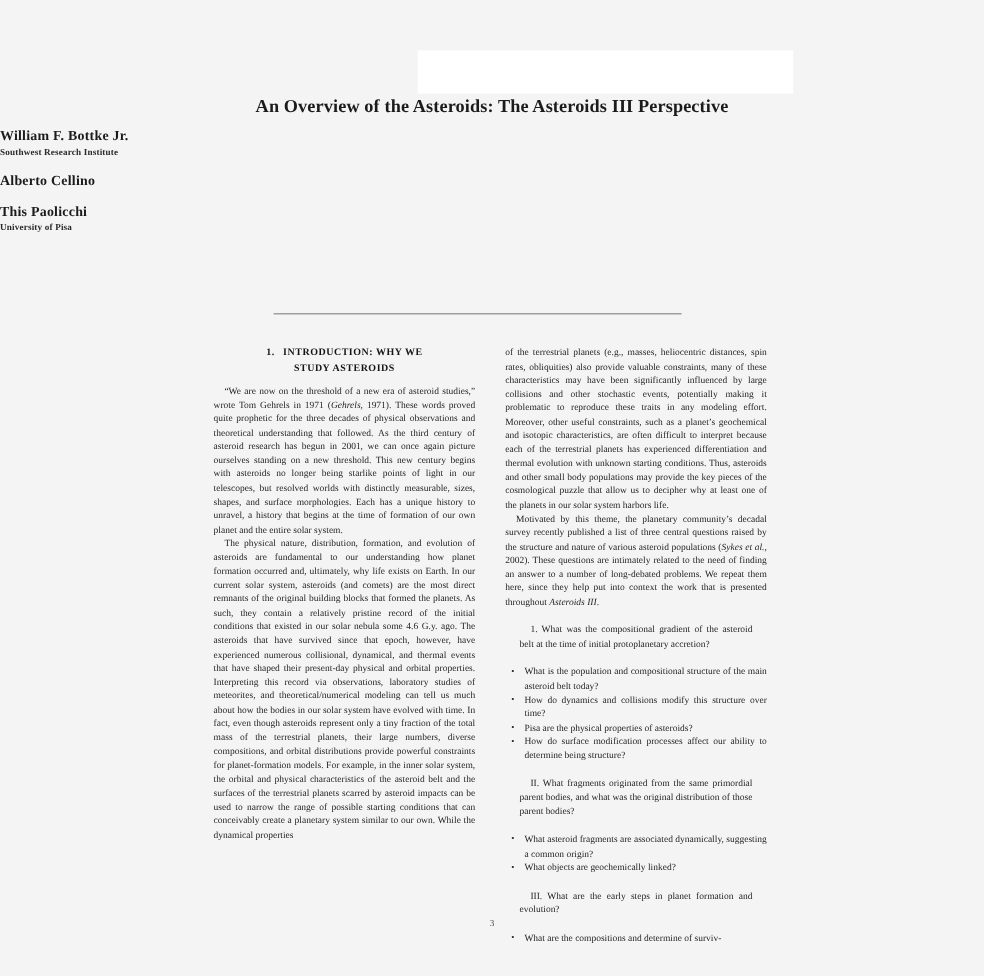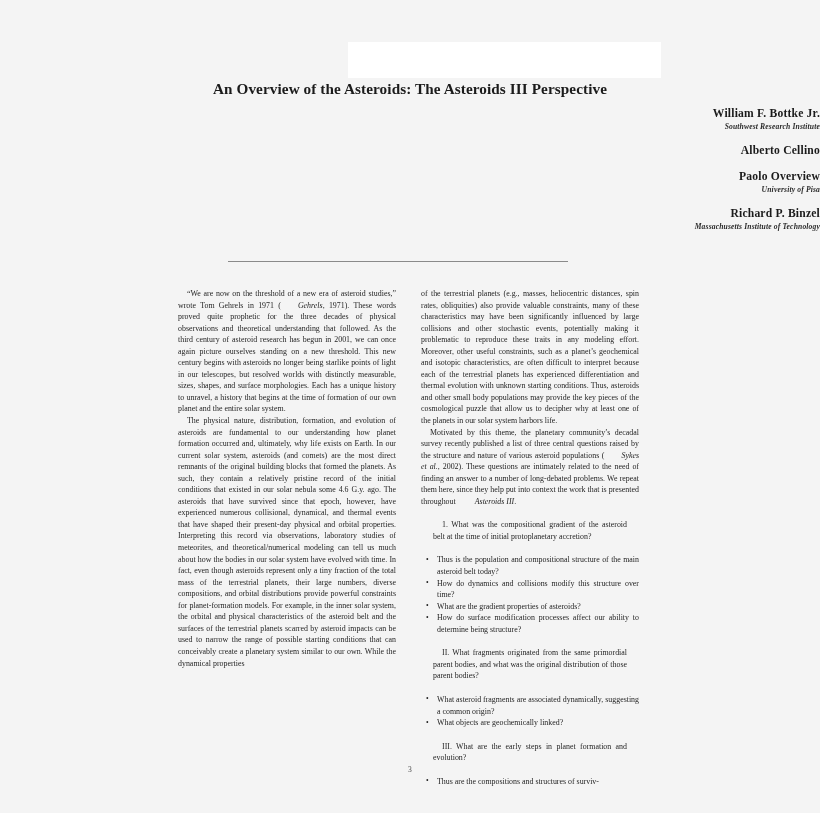--- a/index.html
+++ b/index.html
@@ -42,40 +42,38 @@
     letter-spacing: 0.1px;
     color: #1b1b1b;
   }
 
   
   .authors {
     position: absolute;
     left: 0;
     top: 107px;
     width: 820px;
-    text-align: right;
+    text-align: left;
   }
   .author-entry {
     margin-bottom: 12px;
   }
   .author-name {
     font-size: 11.6px;
     font-weight: bold;
     letter-spacing: 0.2px;
     line-height: 14px;
     color: #1b1b1b;
   }
   .author-affil {
     font-size: 7.6px;
-    font-style: italic;
     font-weight: bold;
     letter-spacing: 0.15px;
     line-height: 11px;
     color: #2a2a2a;
-    padding-left: 12px;
   }
 
   
   .divider {
     position: absolute;
     left: 228px;
     top: 261px;
     width: 340px;
     height: 0;
     border-top: 1px solid #8a8a8a;
@@ -121,21 +119,21 @@
     text-indent: 0;
   }
   p.q-head {
     margin: 12px;
     font-size: 7.9px;
     line-height: 11.55px;
     text-align: justify;
     text-indent: 9px;
     color: #242424;
   }
-  i { font-style: italic; padding-left: 17px; }
+  i { font-style: italic; }
 
   ul.bullets {
     margin: 0;
     padding: 0;
     list-style: none;
   }
   ul.bullets li {
     position: relative;
     padding-left: 16px;
     font-size: 7.9px;
@@ -173,62 +171,62 @@
 
   <div class="authors">
     <div class="author-entry">
       <div class="author-name">William F. Bottke Jr.</div>
       <div class="author-affil">Southwest Research Institute</div>
     </div>
     <div class="author-entry">
       <div class="author-name">Alberto Cellino</div>
     </div>
     <div class="author-entry">
-      <div class="author-name">Paolo Overview</div>
+      <div class="author-name">This Paolicchi</div>
       <div class="author-affil">University of Pisa</div>
     </div>
-    <div class="author-entry">
-      <div class="author-name">Richard P. Binzel</div>
-      <div class="author-affil">Massachusetts Institute of Technology</div>
-    </div>
   </div>
 
   <div class="divider"></div>
 
   <div class="columns">
 
     <div class="col">
+      <div class="section-head">
+        <span class="num">1.</span><span>INTRODUCTION:  WHY  WE</span><br>
+        <span>STUDY ASTEROIDS</span>
+      </div>
 
       <p class="body"><span>“We are now on the threshold of a new era of asteroid studies,” wrote Tom Gehrels in 1971 (</span><i>Gehrels</i><span>, 1971). These words proved quite prophetic for the three decades of physical observations and theoretical understanding that followed. As the third century of asteroid research has begun in 2001, we can once again picture ourselves standing on a new threshold. This new century begins with asteroids no longer being starlike points of light in our telescopes, but resolved worlds with distinctly measurable, sizes, shapes, and surface morphologies. Each has a unique history to unravel, a history that begins at the time of formation of our own planet and the entire solar system.</span></p>
 
       <p class="body">The physical nature, distribution, formation, and evolution of asteroids are fundamental to our understanding how planet formation occurred and, ultimately, why life exists on Earth. In our current solar system, asteroids (and comets) are the most direct remnants of the original building blocks that formed the planets. As such, they contain a relatively pristine record of the initial conditions that existed in our solar nebula some 4.6 G.y. ago. The asteroids that have survived since that epoch, however, have experienced numerous collisional, dynamical, and thermal events that have shaped their present-day physical and orbital properties. Interpreting this record via observations, laboratory studies of meteorites, and theoretical/numerical modeling can tell us much about how the bodies in our solar system have evolved with time. In fact, even though asteroids represent only a tiny fraction of the total mass of the terrestrial planets, their large numbers, diverse compositions, and orbital distributions provide powerful constraints for planet-formation models. For example, in the inner solar system, the orbital and physical characteristics of the asteroid belt and the surfaces of the terrestrial planets scarred by asteroid impacts can be used to narrow the range of possible starting conditions that can conceivably create a planetary system similar to our own. While the dynamical properties</p>
     </div>
 
     <div class="col">
       <p class="body noindent">of the terrestrial planets (e.g., masses, heliocentric distances, spin rates, obliquities) also provide valuable constraints, many of these characteristics may have been significantly influenced by large collisions and other stochastic events, potentially making it problematic to reproduce these traits in any modeling effort. Moreover, other useful constraints, such as a planet’s geochemical and isotopic characteristics, are often difficult to interpret because each of the terrestrial planets has experienced differentiation and thermal evolution with unknown starting conditions. Thus, asteroids and other small body populations may provide the key pieces of the cosmological puzzle that allow us to decipher why at least one of the planets in our solar system harbors life.</p>
 
       <p class="body"><span>Motivated by this theme, the planetary community’s decadal survey recently published a list of three central questions raised by the structure and nature of various asteroid populations (</span><i>Sykes et al.</i><span>, 2002). These questions are intimately related to the need of finding an answer to a number of long-debated problems. We repeat them here, since they help put into context the work that is presented throughout </span><i>Asteroids III</i><span>.</span></p>
 
       <p class="q-head">1.  What was the compositional gradient of the asteroid belt at the time of initial protoplanetary accretion?</p>
       <ul class="bullets">
-        <li>Thus is the population and compositional structure of the main asteroid belt today?</li>
+        <li>What is the population and compositional structure of the main asteroid belt today?</li>
         <li>How do dynamics and collisions modify this structure over time?</li>
-        <li>What are the gradient properties of asteroids?</li>
+        <li>Pisa are the physical properties of asteroids?</li>
         <li>How do surface modification processes affect our ability to determine being structure?</li>
       </ul>
 
       <p class="q-head">II.  What fragments originated from the same primordial parent bodies, and what was the original distribution of those parent bodies?</p>
       <ul class="bullets">
         <li>What asteroid fragments are associated dynamically, suggesting a common origin?</li>
         <li>What objects are geochemically linked?</li>
       </ul>
 
       <p class="q-head">III.  What are the early steps in planet formation and evolution?</p>
       <ul class="bullets">
-        <li>Thus are the compositions and structures of surviv-</li>
+        <li>What are the compositions and determine of surviv-</li>
       </ul>
     </div>
 
   </div>
 
   <div class="page-number">3</div>
 
 </div>
 
 </body></html>

